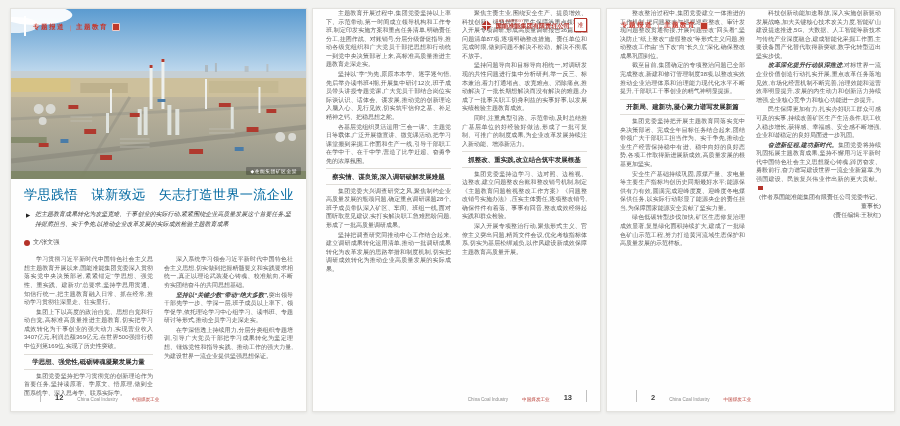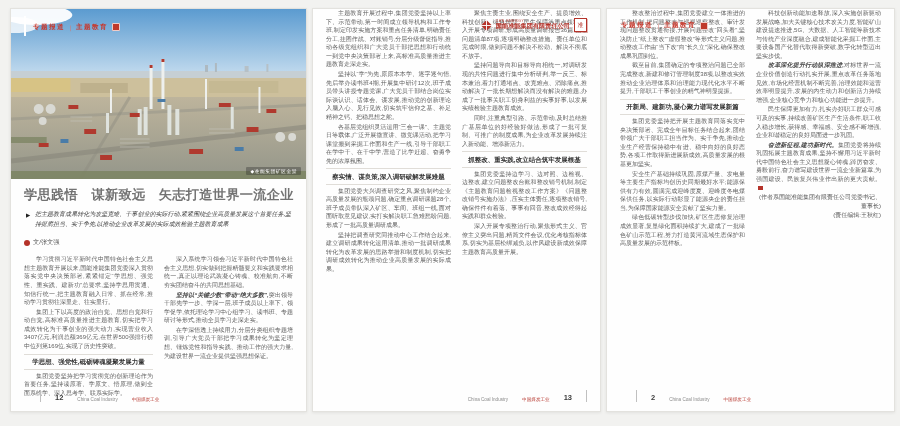--- a/index.html
+++ b/index.html
@@ -13,21 +13,21 @@
   .photo{position:relative;width:100%;height:170px;overflow:hidden;}
   .photo svg{display:block;width:100%;height:100%;}
   .photo-hdr{position:absolute;top:9px;left:13px;display:flex;align-items:center;gap:4px;}
   .vline{width:2px;height:20px;background:#fff;margin-right:3px;margin-top:-2px;}
   .hdr-label{font-size:6.5px;font-weight:bold;color:#c8372b;letter-spacing:1.5px;}
   .hdr-sep{font-size:6px;color:#d4766d;}
   .stamp-sm{width:8px;height:8px;background:#c0392b;box-shadow:inset 0 0 0 1px rgba(255,255,255,.75);border-radius:1px;}
   .photo-caption{position:absolute;right:5px;bottom:4px;font-size:4.8px;color:#fff;background:rgba(40,40,40,.35);padding:1px 4px;border-radius:1px;letter-spacing:.5px;}
 
   
-  .headline{margin:7px 13px 0;font-size:13.2px;font-weight:bold;color:#737373;letter-spacing:.3px;white-space:nowrap;}
+  .headline{margin:7px 13px 0;font-size:13.2px;font-weight:normal;color:#0369a1;letter-spacing:.3px;white-space:nowrap;}
   .subtitle{position:relative;margin:6px 15px 0 24px;font-size:6px;line-height:1.6;color:#3e3e3e;text-align:justify;font-style:italic;font-family:"Liberation Serif","DejaVu Serif",serif;}
   .sub-marker{position:absolute;left:-9px;top:1px;font-size:5.5px;color:#222;font-style:normal;}
   .byline{margin:9px 13px 0;display:flex;align-items:center;gap:3px;font-size:6.2px;color:#555;}
   .byline-dot{width:6px;height:6px;border-radius:50%;background:#b5332a;flex:0 0 auto;}
 
   .cols{display:flex;gap:11px;margin:8px 13px 0;overflow:hidden;}
   .cols-short{height:146px;}
   .cols-tall{height:334px;}
   .col{flex:1;font-size:6px;line-height:1.43;color:#5e5e5e;text-align:justify;overflow:hidden;}
   .col p{margin:0 0 1px;text-indent:2em;}

